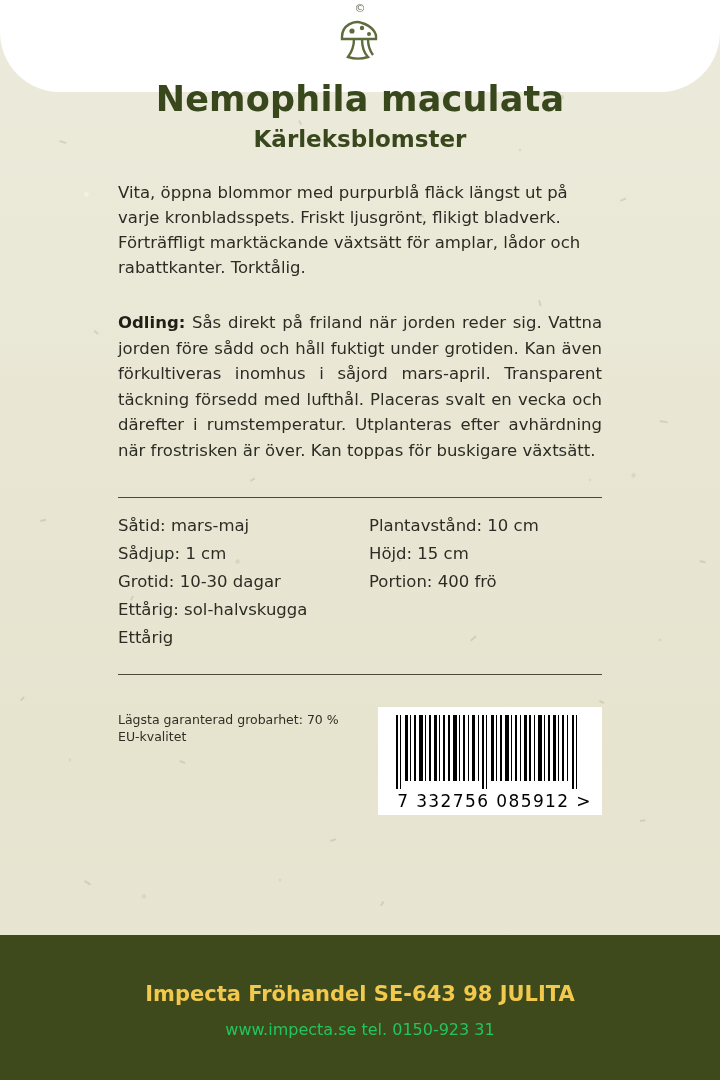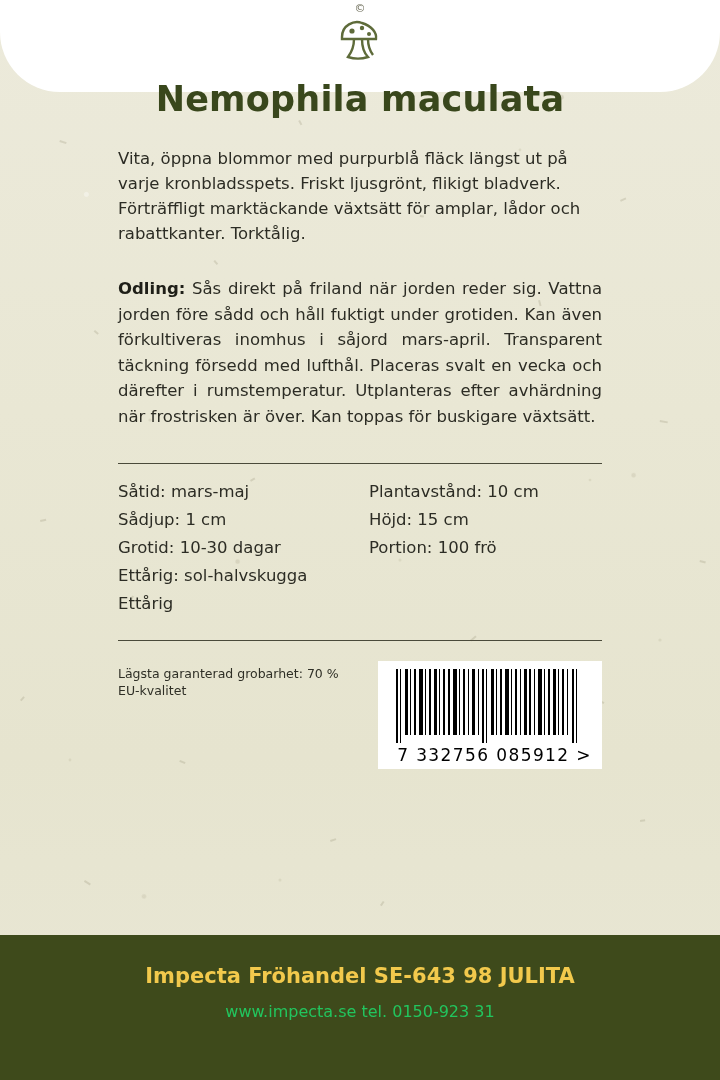--- a/index.html
+++ b/index.html
@@ -136,21 +136,21 @@
     font-size: 16.5px;
     line-height: 28px;
   }
   .facts-col.right { padding-left: 18px; }
   .fact-row { white-space: nowrap; }
 
   .bottom-block {
     display: flex;
     justify-content: space-between;
     align-items: flex-start;
-    margin-top: 20px;
+    margin-top: 32px;
   }
   .quality {
     color: #2f2f26;
     font-size: 12.5px;
     line-height: 17px;
     padding-top: 4px;
   }
 
   .barcode-box {
     background: #ffffff;
@@ -176,21 +176,21 @@
 
   .footer {
     position: absolute;
     left: 0;
     bottom: 0;
     width: 720px;
     height: 145px;
     background: #3e4a1b;
     text-align: center;
     box-sizing: border-box;
-    padding-top: 26px;
+    padding-top: 44px;
   }
   .footer-line1 {
     color: #f2c94c;
     font-size: 21px;
     font-weight: bold;
     line-height: 30px;
     margin: 0;
   }
   .footer-line2 {
     color: #22c55e;
@@ -254,39 +254,40 @@
           <circle cx="30" cy="13" r="2.2"></circle>
           <circle cx="37" cy="19" r="2"></circle>
         </g>
       </svg>
     </div>
   </div>
 
   <div class="content">
 
     <h1 class="title">Nemophila maculata</h1>
+    <h2 class="subtitle">Kärleksblomster</h2>
 
     <p class="intro">Vita, öppna blommor med purpurblå fläck längst ut på varje kronbladsspets. Friskt ljusgrönt, flikigt bladverk. Förträffligt marktäckande växtsätt för amplar, lådor och rabattkanter. Torktålig.</p>
 
     <p class="culture"><b>Odling:</b><span> Sås direkt på friland när jorden reder sig. Vattna jorden före sådd och håll fuktigt under grotiden. Kan även förkultiveras inomhus i såjord mars-april. Transparent täckning försedd med lufthål. Placeras svalt en vecka och därefter i rumstemperatur. Utplanteras efter avhärdning när frostrisken är över. Kan toppas för buskigare växtsätt.</span></p>
 
     <div class="rule rule-top"></div>
 
     <div class="facts">
       <div class="facts-col left">
         <div class="fact-row">Såtid: mars-maj</div>
         <div class="fact-row">Sådjup: 1 cm</div>
         <div class="fact-row">Grotid: 10-30 dagar</div>
         <div class="fact-row">Ettårig: sol-halvskugga</div>
         <div class="fact-row">Ettårig</div>
       </div>
       <div class="facts-col right">
         <div class="fact-row">Plantavstånd: 10 cm</div>
         <div class="fact-row">Höjd: 15 cm</div>
-        <div class="fact-row">Portion: 100 frö</div>
+        <div class="fact-row">Portion: 400 frö</div>
       </div>
     </div>
 
     <div class="rule rule-bottom"></div>
 
     <div class="bottom-block">
       <div class="quality">
         <div>Lägsta garanterad grobarhet: 70 %</div>
         <div>EU-kvalitet</div>
       </div>

